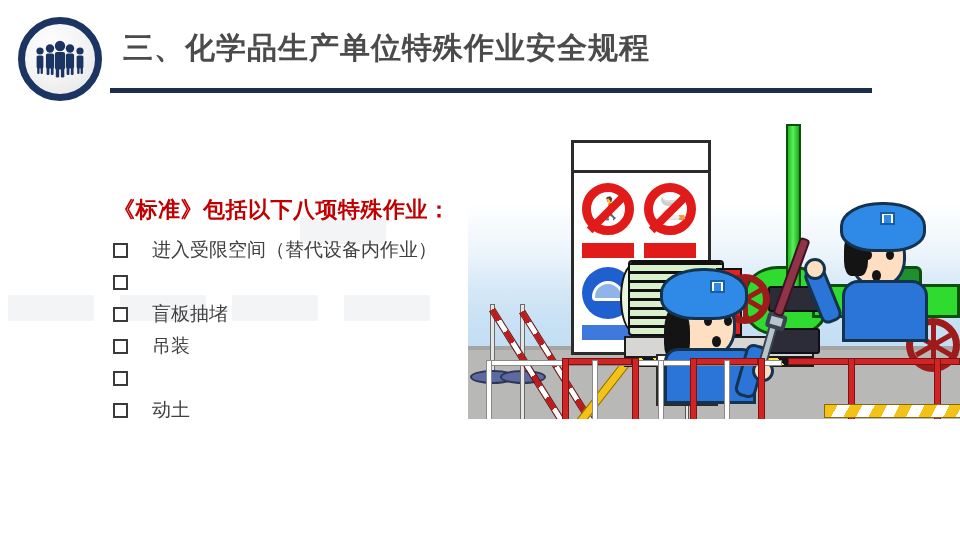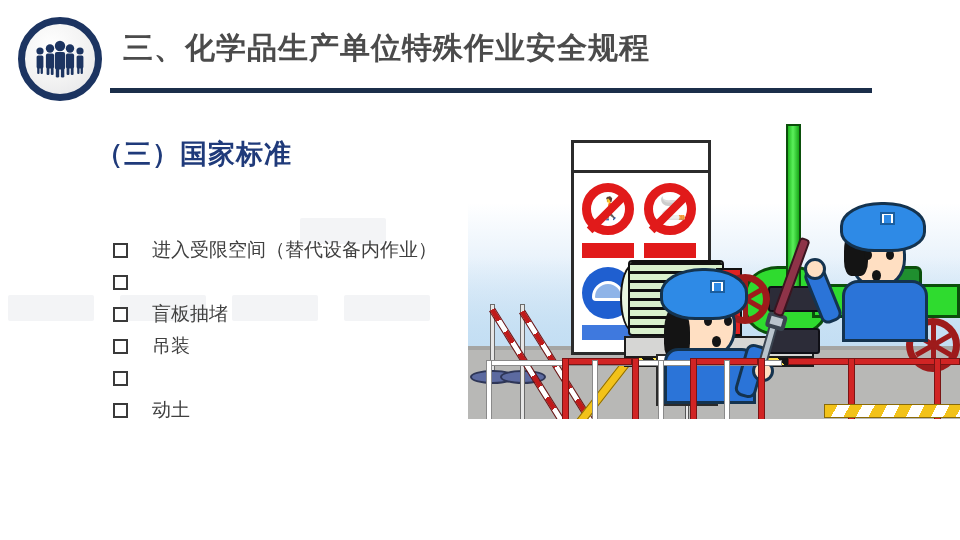--- a/index.html
+++ b/index.html
@@ -176,21 +176,21 @@
     <div class="header-rule"></div>
   </div>
 
   <div class="content">
     <div class="wm-blob" style="left:8px;top:195px;width:86px;height:26px;"></div>
     <div class="wm-blob" style="left:120px;top:195px;width:86px;height:26px;"></div>
     <div class="wm-blob" style="left:232px;top:195px;width:86px;height:26px;"></div>
     <div class="wm-blob" style="left:344px;top:195px;width:86px;height:26px;"></div>
     <div class="wm-blob" style="left:300px;top:118px;width:86px;height:26px;"></div>
 
-    <div class="sec-title">（三）国家标准</div>
+    <div class="sub-title">《标准》包括以下八项特殊作业：</div>
 
     <div class="bullets">
       <div class="bullet">
           <span class="box"></span>
           <span class="txt">进入受限空间（替代设备内作业）</span>
         </div>
       <div class="bullet">
           <span class="box"></span>
         </div>
       <div class="bullet">

